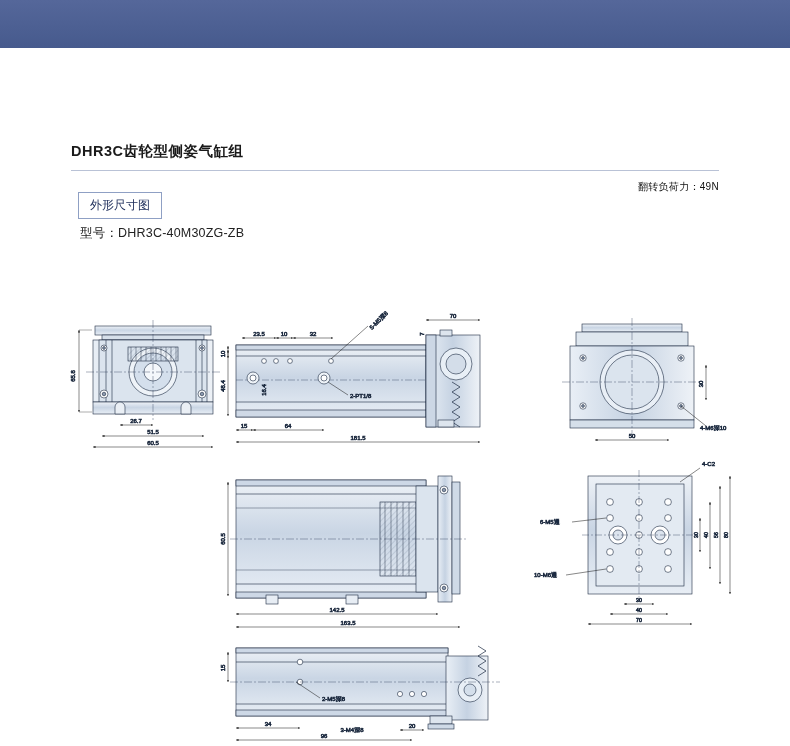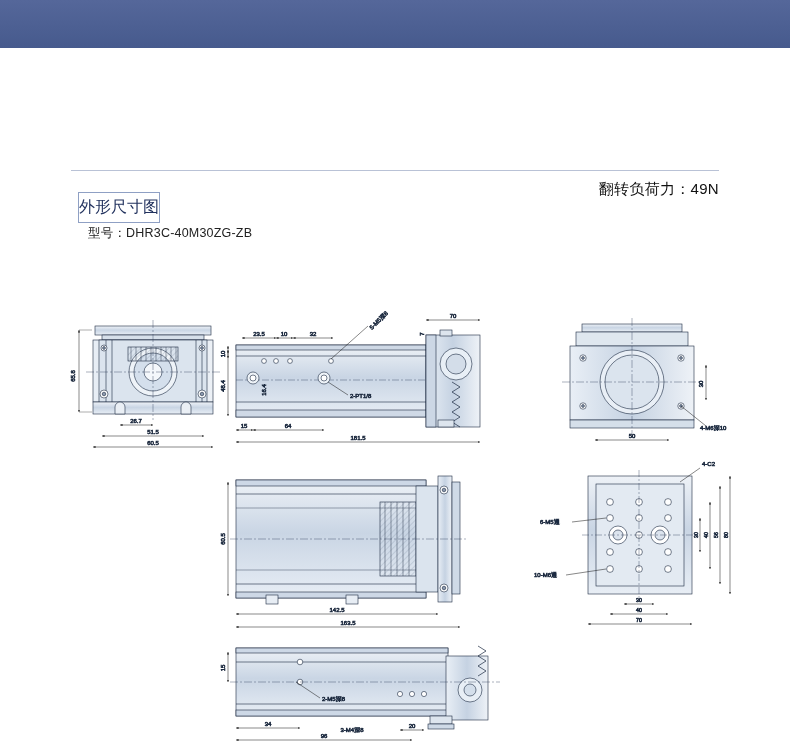--- a/index.html
+++ b/index.html
@@ -67,39 +67,39 @@
     top: 170px;
     width: 648px;
     height: 1px;
     background: #b9c2d6;
   }
   
   .load-text {
     position: absolute;
     right: 71px;
     top: 180px;
-    font-size: 15px;
+    font-size: 10px;
     color: #111;
     letter-spacing: 0.3px;
   }
   
   .section-box {
     position: absolute;
     left: 78px;
     top: 192px;
     border: 1px solid #8fa0c4;
-    padding: 4px 0;
-    font-size: 16px;
+    padding: 4px 11px;
+    font-size: 12px;
     color: #22325e;
     background: #fff;
   }
   
   .spec {
     position: absolute;
-    left: 88px;
+    left: 80px;
     font-size: 12.5px;
     color: #222;
     letter-spacing: 0.2px;
   }
   .spec.model { top: 225px; }
   .spec.name  { top: 248px; }
 
   
   .drawing {
     position: absolute;
@@ -117,20 +117,21 @@
   .dimtxt.sm { font-size: 5.2px; }
 </style>
 </head>
 <body>
 
 <div id="page">
 
   <div class="top-banner"></div>
 
 
+  <div class="doc-title">DHR3C齿轮型侧姿气缸组</div>
   <div class="title-rule"></div>
 
   <div class="load-text">翻转负荷力：49N</div>
 
   <div class="section-box">外形尺寸图</div>
 
   <div class="spec model">型号：DHR3C-40M30ZG-ZB</div>
 
   <div class="drawing">
   <svg width="790" height="456" viewBox="0 0 790 456" xmlns="http://www.w3.org/2000/svg">

